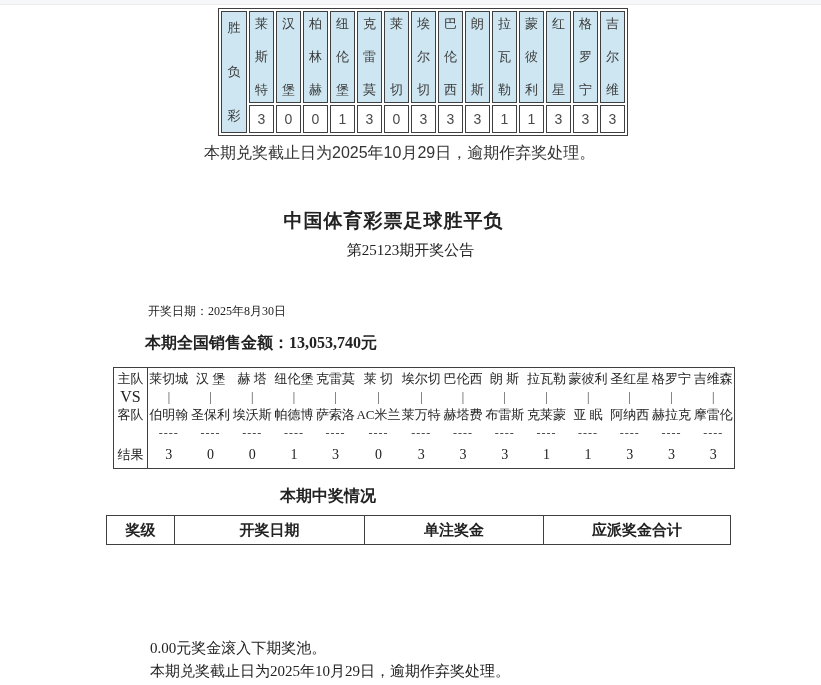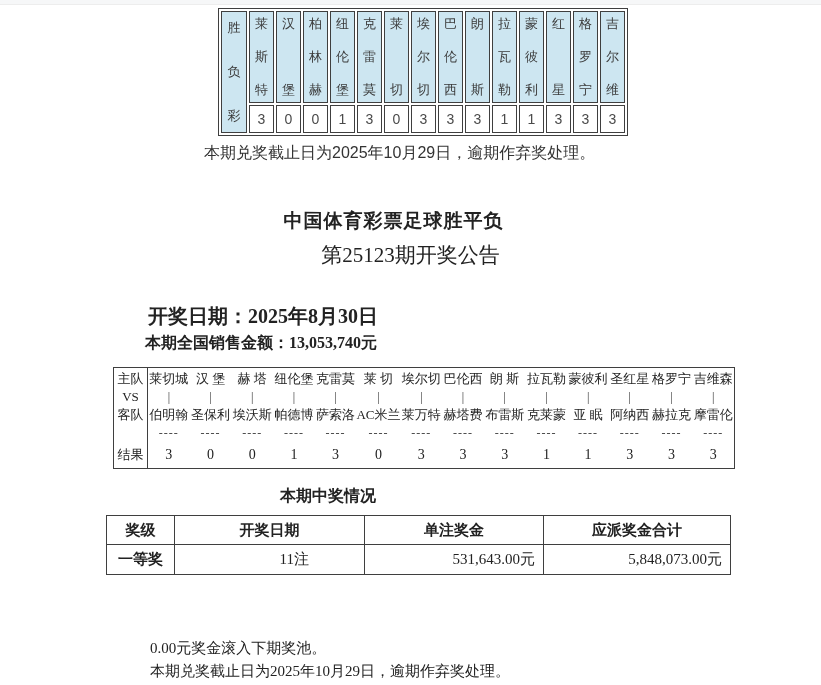--- a/index.html
+++ b/index.html
@@ -37,43 +37,43 @@
     height:80px;padding:5px 0;font-size:13px;color:#3a3a3a;
   }
   .team-v span{height:14px;line-height:14px;display:block;}
   .win-table td.val{background:#fff;height:26px;font-size:14px;color:#4a4a4a;}
 
   
   .line-top-deadline{position:absolute;left:204px;top:143px;font-size:16px;color:#333;}
   .title{position:absolute;left:0;top:208px;width:731px;text-align:center;
     font-family:"Liberation Serif",serif;font-weight:bold;font-size:19px;color:var(--ink);letter-spacing:1px;margin-left:28px;}
   .subtitle{position:absolute;left:0;top:241px;width:821px;text-align:center;
-    font-family:"Liberation Serif",serif;font-size:21px;color:var(--ink);}
+    font-family:"Liberation Serif",serif;font-size:15px;color:var(--ink);}
   .draw-date{position:absolute;left:148px;top:303px;font-family:"Liberation Serif",serif;
-    font-weight:bold;font-size:20px;color:var(--ink);}
+    font-weight:normal;font-size:12px;color:var(--ink);}
   .sales{position:absolute;left:145px;top:333px;font-family:"Liberation Serif",serif;
     font-weight:bold;font-size:16px;color:var(--ink);}
   .prize-heading{position:absolute;left:0;top:486px;width:656px;text-align:center;
     font-family:"Liberation Serif",serif;font-weight:bold;font-size:16px;color:var(--ink);}
   .rollover{position:absolute;left:150px;top:639px;font-family:"Liberation Serif",serif;font-size:15px;color:var(--ink);}
   .bottom-deadline{position:absolute;left:150px;top:662px;font-family:"Liberation Serif",serif;font-size:15px;color:var(--ink);}
 
   
   .match-table{
     position:absolute;left:113px;top:367px;width:622px;height:102px;
     border:1px solid var(--border);display:flex;
     font-family:Liberation Serif, serif;color:var(--ink);box-sizing:border-box;
   }
   .match-left{
     width:33px;border-right:1px solid var(--border);
     display:grid;grid-template-rows:22px 14px 22px 15px 27px;
     align-items:center;justify-items:center;font-size:13px;flex:none;
   }
   .match-left .lbl-home{grid-row:1;}
-  .match-left .lbl-vs{grid-row:2;font-size:13px;}
+  .match-left .lbl-vs{grid-row:2;font-size:16px;}
   .match-left .lbl-away{grid-row:3;}
   .match-left .lbl-result{grid-row:5;}
   .match-grid{
     flex:1;display:grid;grid-template-rows:22px 14px 22px 15px 27px;
     grid-auto-flow:column;grid-auto-columns:1fr;
     align-items:center;justify-items:center;font-size:13px;
   }
   .m-home,.m-away{white-space:nowrap;}
   .m-sep{font-size:12px;color:#333;}
   .m-dash{font-size:12px;letter-spacing:1px;color:#444;}
@@ -324,23 +324,17 @@
   </colgroup>
   <thead>
     <tr>
         <th>奖级</th>
         <th>开奖日期</th>
         <th>单注奖金</th>
         <th>应派奖金合计</th>
       </tr>
   </thead>
   <tbody>
-      <tr>
-        <td class="lvl">一等奖</td>
-        <td class="num">11注</td>
-        <td class="money">531,643.00元</td>
-        <td class="money">5,848,073.00元</td>
-      </tr>
     </tbody>
 </table>
 
 <div class="rollover">0.00元奖金滚入下期奖池。</div>
 <div class="bottom-deadline">本期兑奖截止日为2025年10月29日，逾期作弃奖处理。</div>
 
 </body></html>

